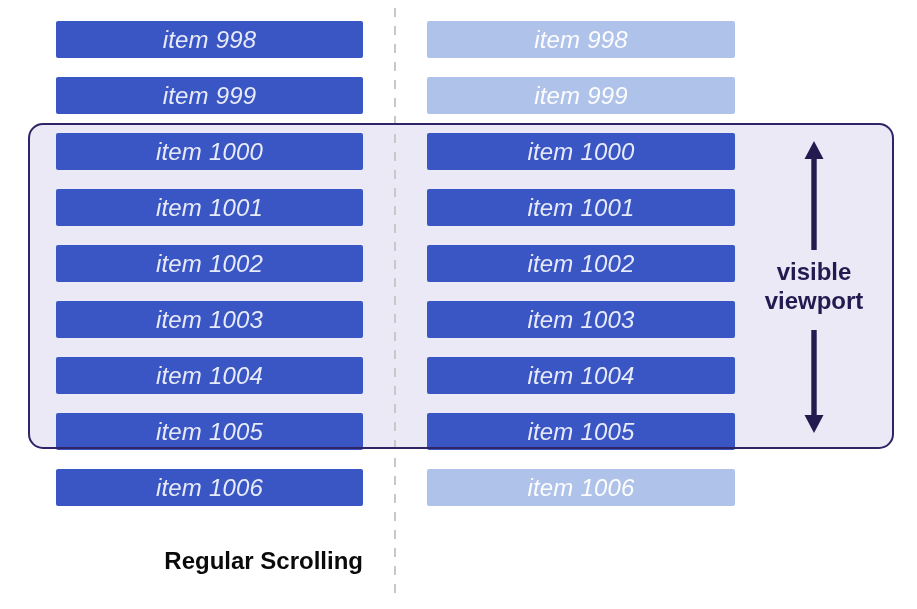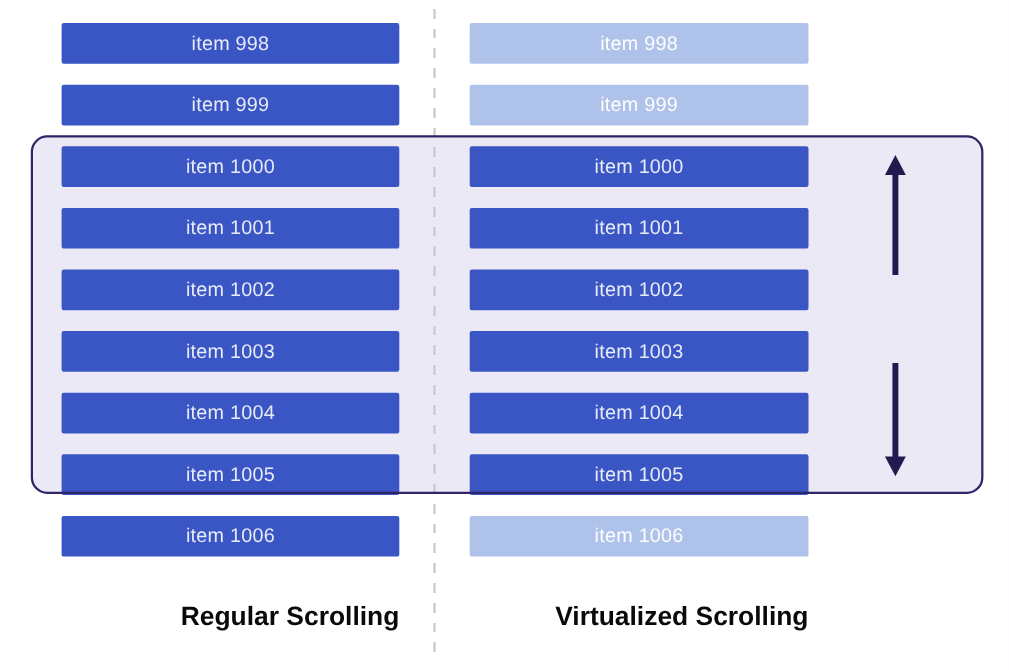--- a/index.html
+++ b/index.html
@@ -28,22 +28,22 @@
     position:absolute;left:394px;top:8px;width:2px;height:592px;z-index:1;
     background:repeating-linear-gradient(to bottom,var(--divider) 0 9px,transparent 9px 18px);
   }
   .column{
     position:absolute;top:21px;display:flex;flex-direction:column;gap:19px;z-index:2;
   }
   .column.left{left:56px;width:307px;}
   .column.right{left:427px;width:308px;}
   .bar{
     height:37px;display:flex;align-items:center;justify-content:center;
-    font-size:18px;letter-spacing:0.2px;border-radius:2px;
-    background:var(--item-rendered);color:var(--item-text-rendered);
+    font-size:24px;letter-spacing:0.2px;border-radius:2px;
+    background:var(--item-rendered);color:var(--item-text-rendered);font-style:italic;
   }
   .bar.virtualized{
     background:var(--item-virtualized);color:var(--item-text-virtualized);
   }
   .viewport-outline{
     position:absolute;left:28px;top:123px;width:866px;height:326px;
     border:2px solid var(--viewport-border);border-radius:15px;
     box-sizing:border-box;background:transparent;z-index:3;pointer-events:none;
   }
   .arrows{
@@ -101,17 +101,17 @@
     <g>
       <polygon class="stroke" points="20,1 10.5,19 29.5,19"></polygon>
       <rect class="stroke" x="17.3" y="15" width="5.4" height="95"></rect>
     </g>
     <g>
       <rect class="stroke" x="17.3" y="190" width="5.4" height="87"></rect>
       <polygon class="stroke" points="20,293 10.5,275 29.5,275"></polygon>
     </g>
   </svg>
 
+  <div class="viewport-label">visible viewport</div>
 
   <div class="heading left-heading">Regular Scrolling</div>
-  <div class="heading right-heading">Virtualized Scrolling</div>
 
 </div>
 
 </body></html>

